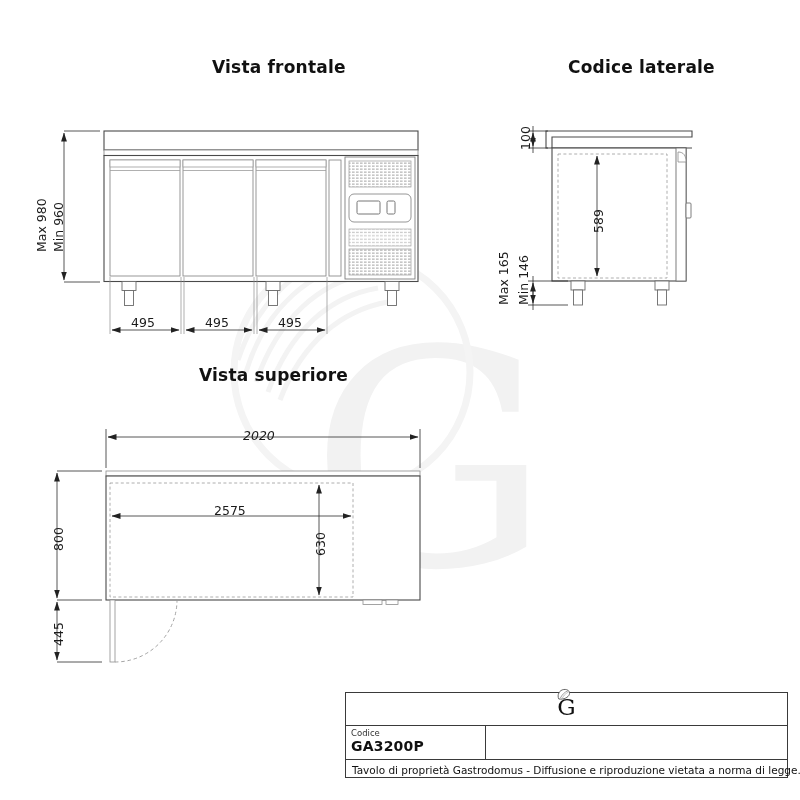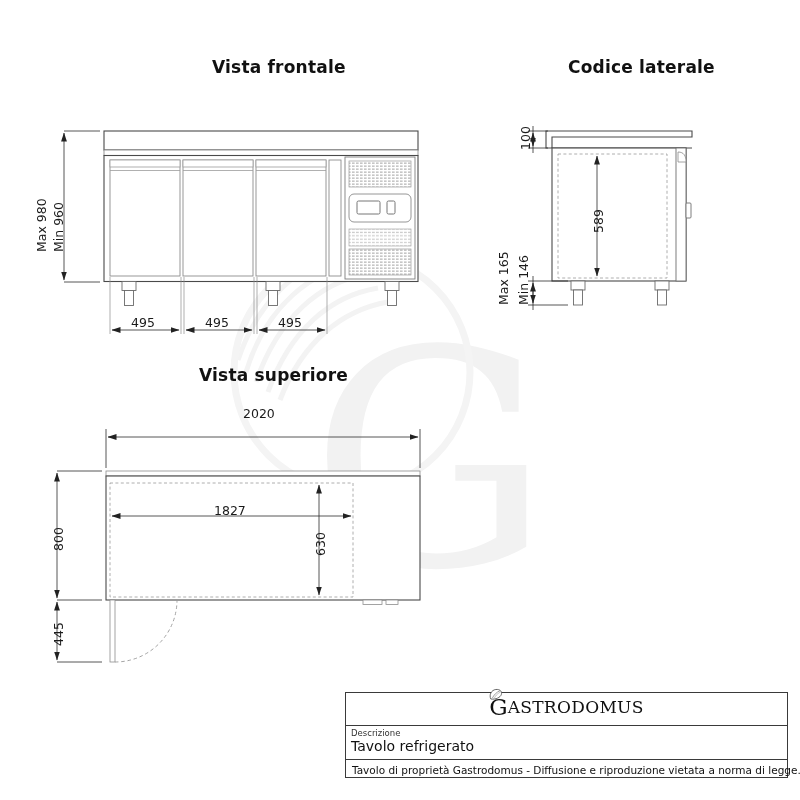--- a/index.html
+++ b/index.html
@@ -271,42 +271,41 @@
 <div class="dimtxt vert" style="left:51px;top:252px;transform:rotate(-90deg);">Min 960</div>
 <div class="dimtxt" style="left:131px;top:315px;">495</div>
 <div class="dimtxt" style="left:205px;top:315px;">495</div>
 <div class="dimtxt" style="left:278px;top:315px;">495</div>
 
 <div class="dimtxt vert" style="left:518px;top:150px;transform:rotate(-90deg);">100</div>
 <div class="dimtxt vert" style="left:591px;top:233px;transform:rotate(-90deg);">589</div>
 <div class="dimtxt vert" style="left:496px;top:305px;transform:rotate(-90deg);">Max 165</div>
 <div class="dimtxt vert" style="left:516px;top:305px;transform:rotate(-90deg);">Min 146</div>
 
-<div class="dimtxt" style="left:243px;top:406px;">2020</div>
-<div class="dimtxt" style="left:214px;top:503px;">1827</div>
+<div class="dimtxt" style="left:243px;top:428px;font-style:italic;">2020</div>
+<div class="dimtxt" style="left:214px;top:503px;">2575</div>
 <div class="dimtxt vert" style="left:313px;top:556px;transform:rotate(-90deg);">630</div>
 <div class="dimtxt vert" style="left:51px;top:551px;transform:rotate(-90deg);">800</div>
 <div class="dimtxt vert" style="left:51px;top:646px;transform:rotate(-90deg);">445</div>
 
 <div id="titleblock">
   <div id="tb-logorow">
     <div id="tb-logo">
       <svg id="leaf" viewBox="0 0 16 13">
         <path d="M3,11 C1,7 3.5,2 8,1.5 C12,1 14.5,3.5 13.5,6.5 C12.6,9.3 8,11.8 3,11 Z" fill="#fff" stroke="#555" stroke-width="0.9"></path>
         <path d="M4.5,10.2 C6,7 8.5,4.2 12.4,2.6" fill="none" stroke="#777" stroke-width="0.7"></path>
         <path d="M6.3,10.8 C7.2,8.2 9.2,5.6 12.8,4.0" fill="none" stroke="#9a9a9a" stroke-width="0.6"></path>
       </svg>
       <span class="gbig">G</span>
-      <span class="rest">ASTRODOMUS</span>
     </div>
   </div>
 
   <div id="tb-fieldrow">
-    <div class="tb-cell" id="tb-descr">
-      <div class="tb-lab">Descrizione</div>
-      <div class="tb-val">Tavolo refrigerato</div>
+    <div class="tb-cell" id="tb-codice">
+      <div class="tb-lab">Codice</div>
+      <div class="tb-val" id="tb-code-val">GA3200P</div>
     </div>
   </div>
 
   <div id="tb-noterow">
     <div id="tb-note"><span>Tavolo di proprietà </span><b>Gastrodomus</b><span> - Diffusione e riproduzione vietata a norma di legge.</span></div>
   </div>
 </div>
 
 </body></html>

